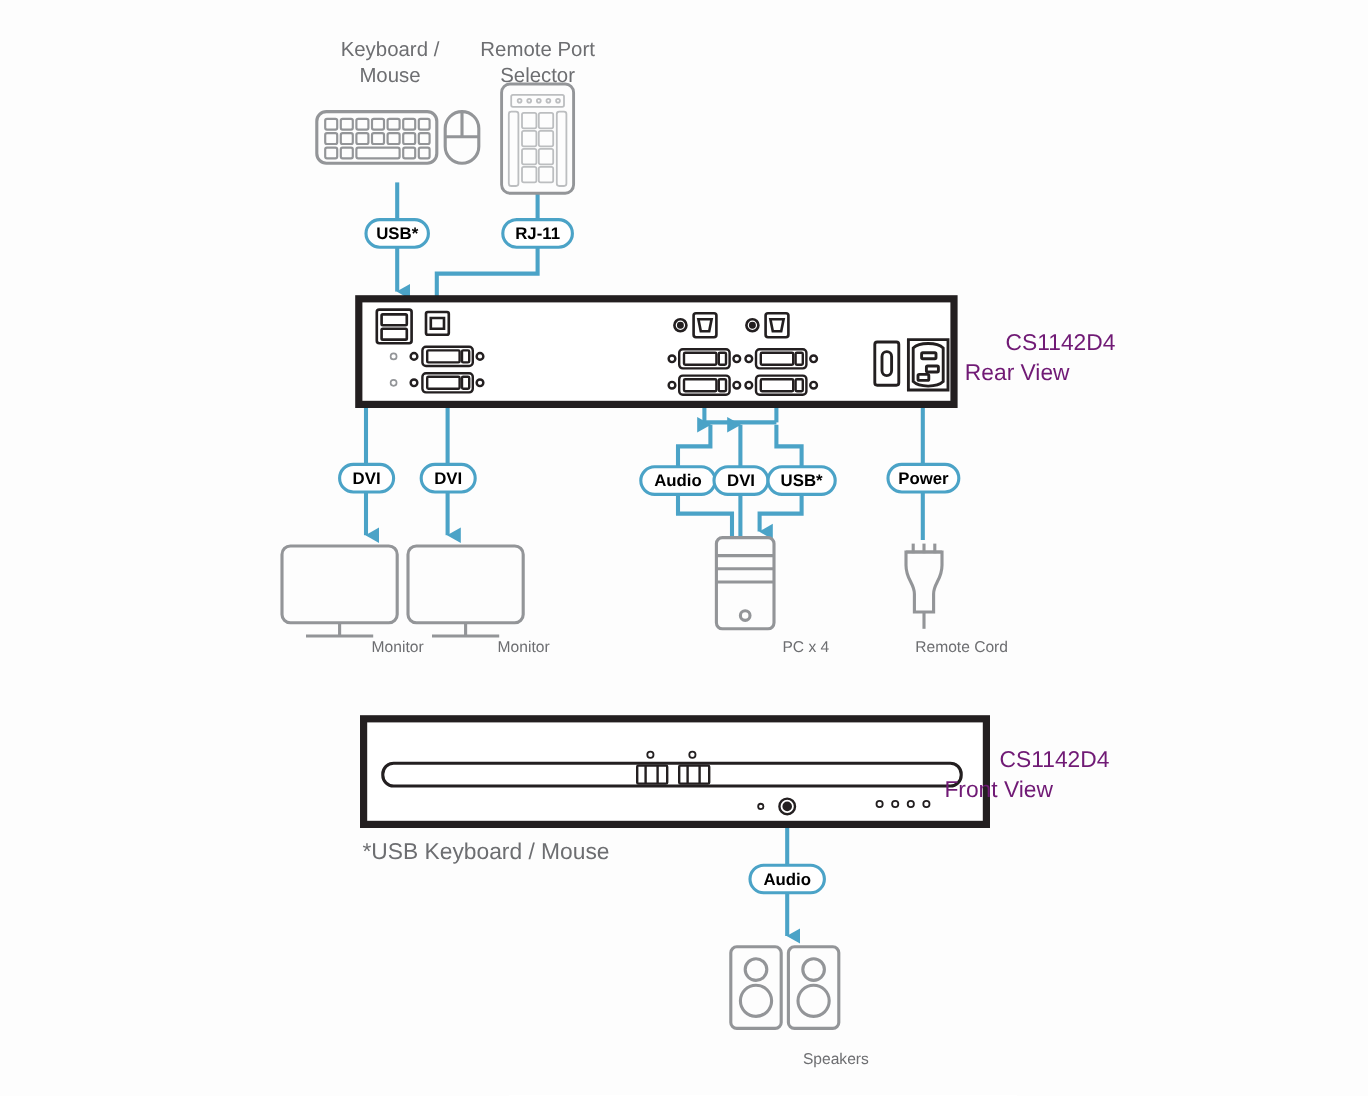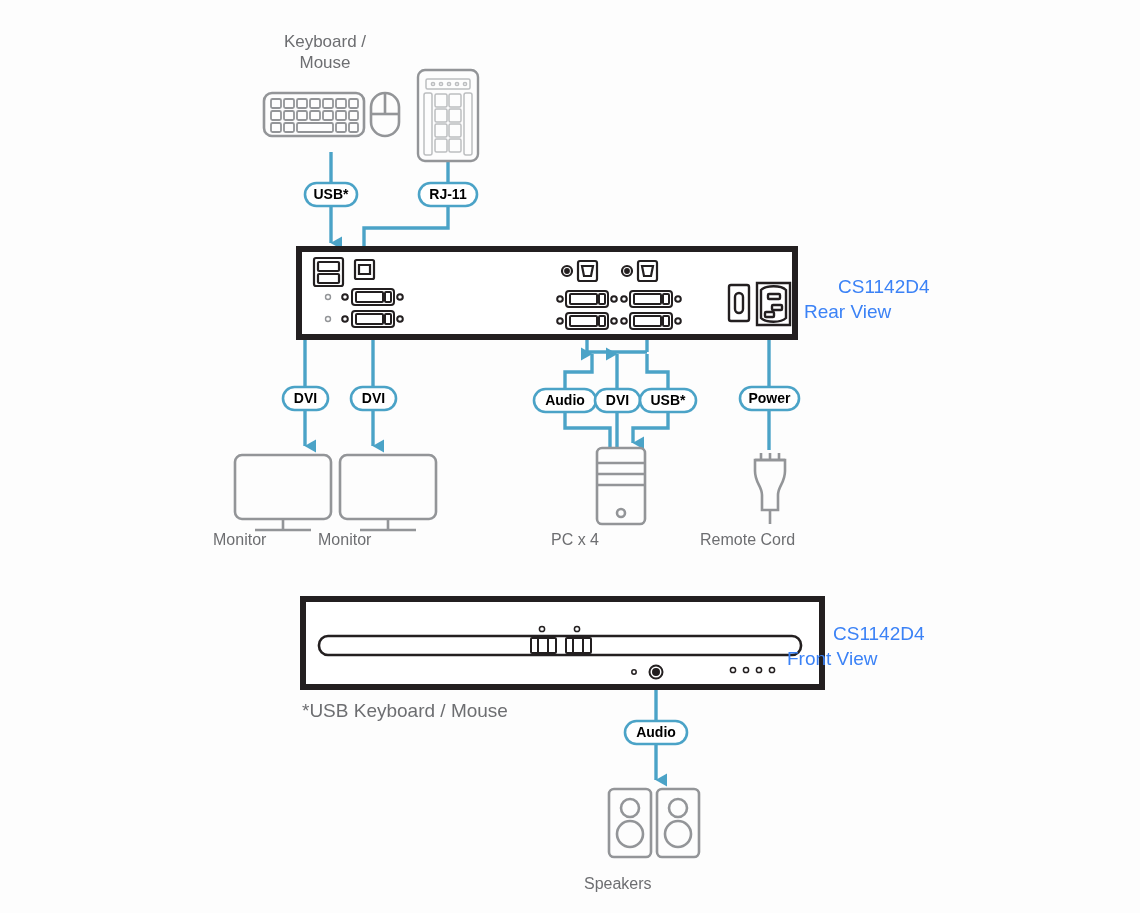--- a/index.html
+++ b/index.html
@@ -19,30 +19,30 @@
   }
   svg.layer {
     position: absolute;
     left: 0;
     top: 0;
     width: 1140px;
     height: 913px;
   }
   .dev-label {
     position: absolute;
-    color: #3b82f6;
+    color: #701a75;
     font-size: 19px;
     line-height: 25px;
     white-space: pre;
   }
   .cap {
     position: absolute;
     color: #6d6e71;
-    font-size: 16px;
-    text-align: left;
+    font-size: 13px;
+    text-align: right;
     white-space: pre;
   }
   .hdr {
     position: absolute;
     color: #6d6e71;
     font-size: 17px;
     text-align: center;
     line-height: 21px;
     white-space: pre;
   }
@@ -333,20 +333,22 @@
       <text class="pill-text" x="565" y="401.5">Audio</text>
       <text class="pill-text" x="617.5" y="401.5">DVI</text>
       <text class="pill-text" x="668" y="401.5">USB*</text>
       <text class="pill-text" x="769.5" y="399.5">Power</text>
       <text class="pill-text" x="656" y="733.5">Audio</text>
     </g>
   </svg>
 
   <div class="hdr" style="left:245px; top:31px; width:160px;">Keyboard /
 Mouse</div>
+  <div class="hdr" style="left:378px; top:31px; width:140px;">Remote Port
+Selector</div>
 
   <div class="dev-label" style="left:838px; top:274px;">CS1142D4</div>
   <div class="dev-label" style="left:804px; top:299px;">Rear View</div>
 
   <div class="dev-label" style="left:833px; top:621px;">CS1142D4</div>
   <div class="dev-label" style="left:787px; top:646px;">Front View</div>
 
   <div class="cap" style="left:213px; top:531px; width:140px;">Monitor</div>
   <div class="cap" style="left:318px; top:531px; width:140px;">Monitor</div>
   <div class="cap" style="left:551px; top:531px; width:140px;">PC x 4</div>

